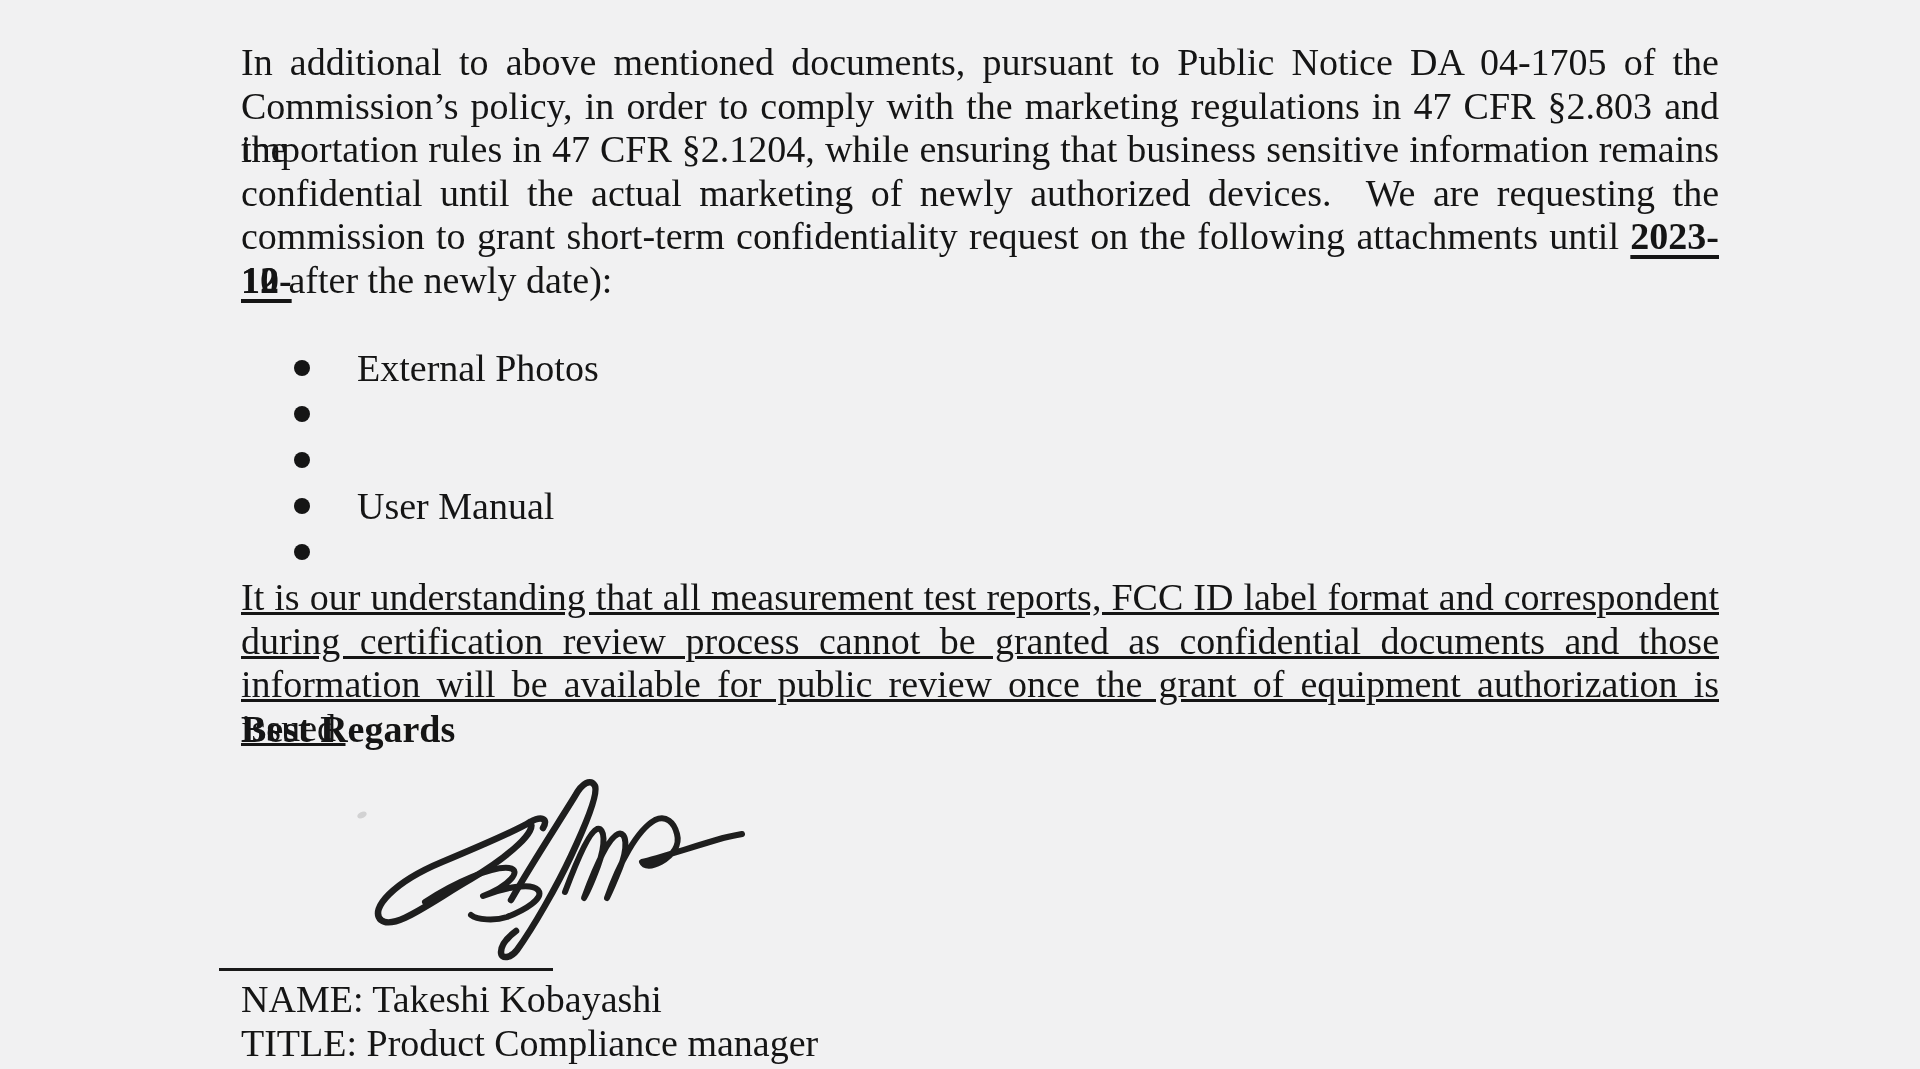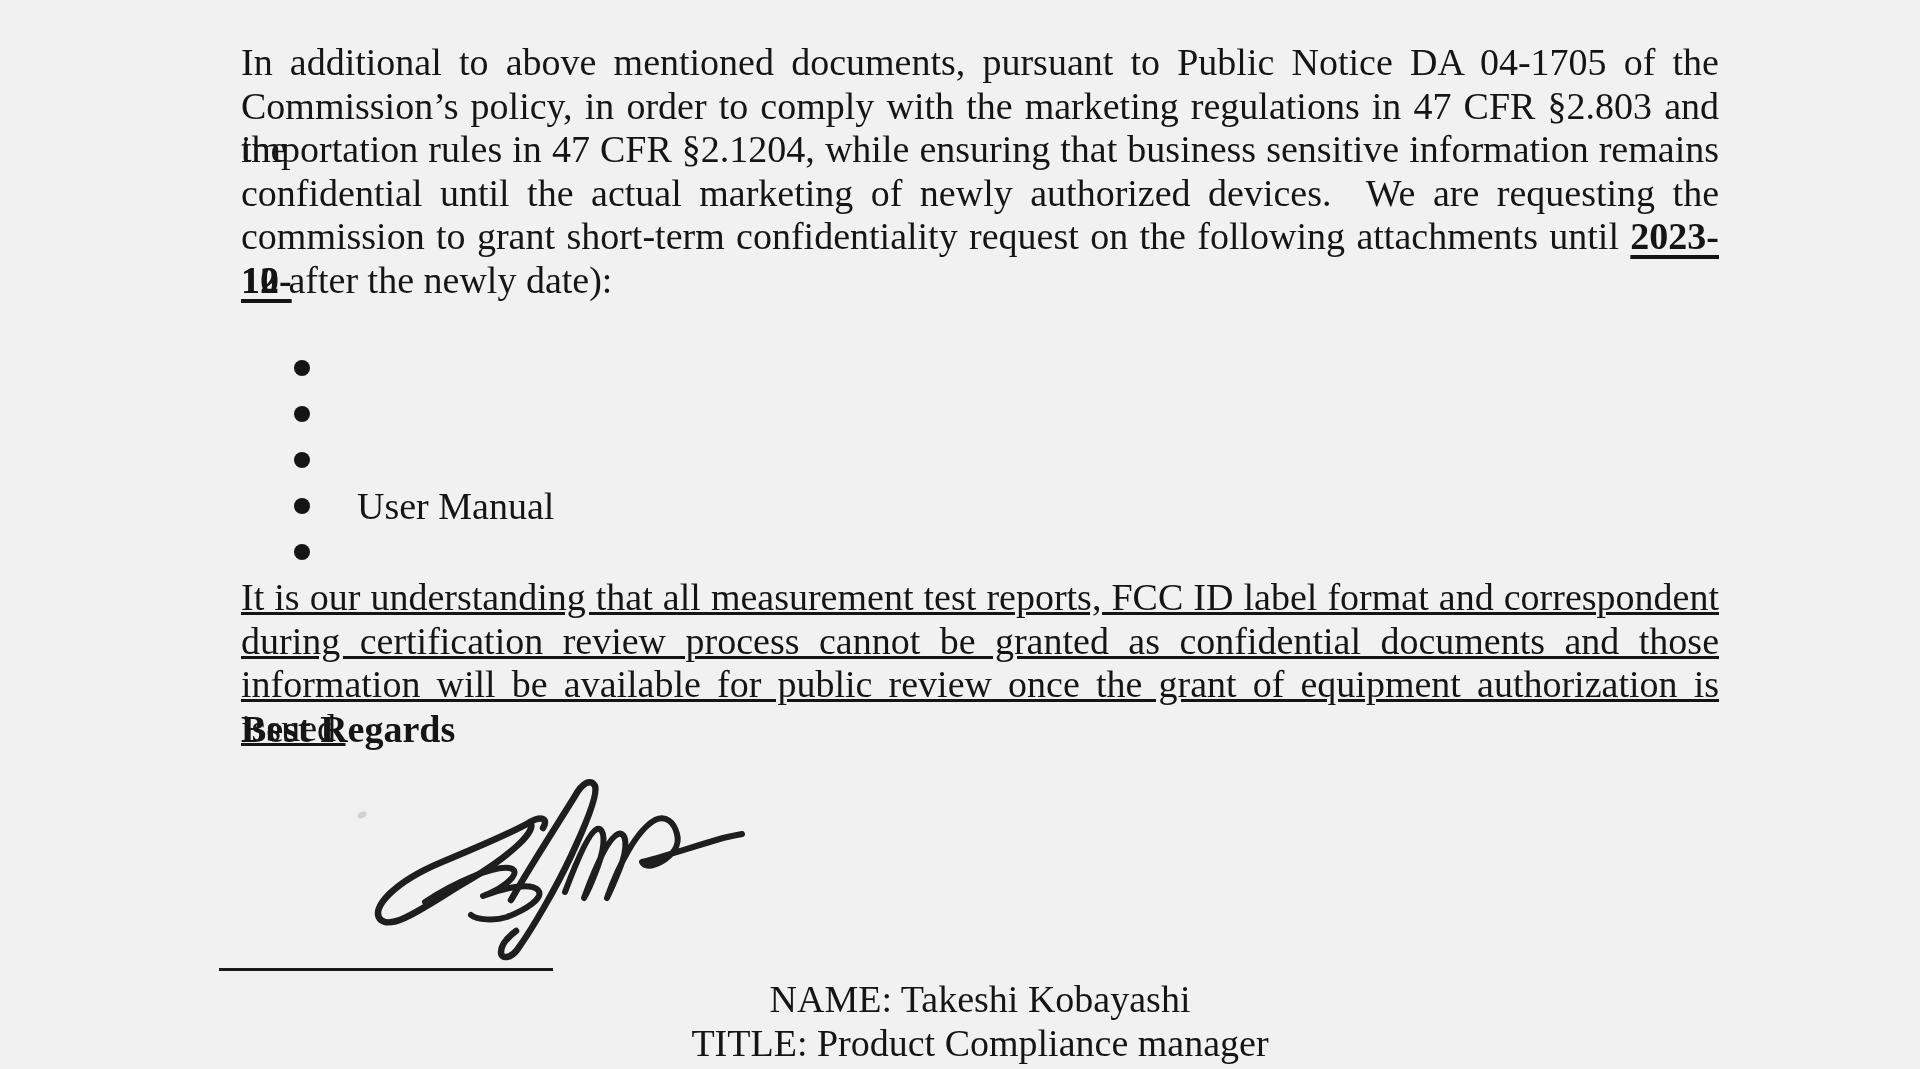--- a/index.html
+++ b/index.html
@@ -29,36 +29,36 @@
   .bullet-dot {
     position: absolute; left: 53px; top: 15px;
     width: 16px; height: 16px; border-radius: 50%;
     background: #151515;
   }
   #para2 { top: 576px; text-decoration: underline; }
   #closing { top: 708px; height: 43.5px; line-height: 43.5px; font-weight: bold; }
   #signature-svg { position: absolute; left: 325px; top: 770px; width: 440px; height: 200px; }
   #sig-line { position: absolute; left: 219px; top: 968px; width: 334px; height: 3px; background: #1a1a1a; }
   #signer { top: 978px; }
-  #signer .doc-line { height: 43.5px; line-height: 43.5px; text-align: center; }
+  #signer .doc-line { height: 43.5px; line-height: 43.5px; }
 </style>
 </head>
 <body>
 
 <div id="para1" class="block">
     <div class="doc-line jl"><span>In additional to above mentioned documents, pursuant to Public Notice DA 04-1705 of the</span></div>
     <div class="doc-line jl"><span>Commission’s policy, in order to comply with the marketing regulations in 47 CFR §2.803 and the</span></div>
     <div class="doc-line jl"><span>importation rules in 47 CFR §2.1204, while ensuring that business sensitive information remains</span></div>
     <div class="doc-line jl"><span>confidential until the actual marketing of newly authorized devices.&nbsp; We are requesting the</span></div>
     <div class="doc-line jl"><span>commission to grant short-term confidentiality request on the following attachments until </span><span class="emph">2023-10-</span></div>
     <div class="doc-line"><span class="emph">12</span><span> after the newly date):</span></div>
   </div>
 
 <div id="bullets" class="block">
-    <div class="bullet-row"><span class="bullet-dot"></span></div>
+    <div class="bullet-row"><span class="bullet-dot"></span><span>External Photos</span></div>
     <div class="bullet-row"><span class="bullet-dot"></span></div>
     <div class="bullet-row"><span class="bullet-dot"></span></div>
     <div class="bullet-row"><span class="bullet-dot"></span><span>User Manual</span></div>
     <div class="bullet-row"><span class="bullet-dot"></span><span></span></div>
   </div>
 
 <div id="para2" class="block">
     <div class="doc-line jl"><span>It is our understanding that all measurement test reports, FCC ID label format and correspondent</span></div>
     <div class="doc-line jl"><span>during certification review process cannot be granted as confidential documents and those</span></div>
     <div class="doc-line jl"><span>information will be available for public review once the grant of equipment authorization is issued.</span></div>

